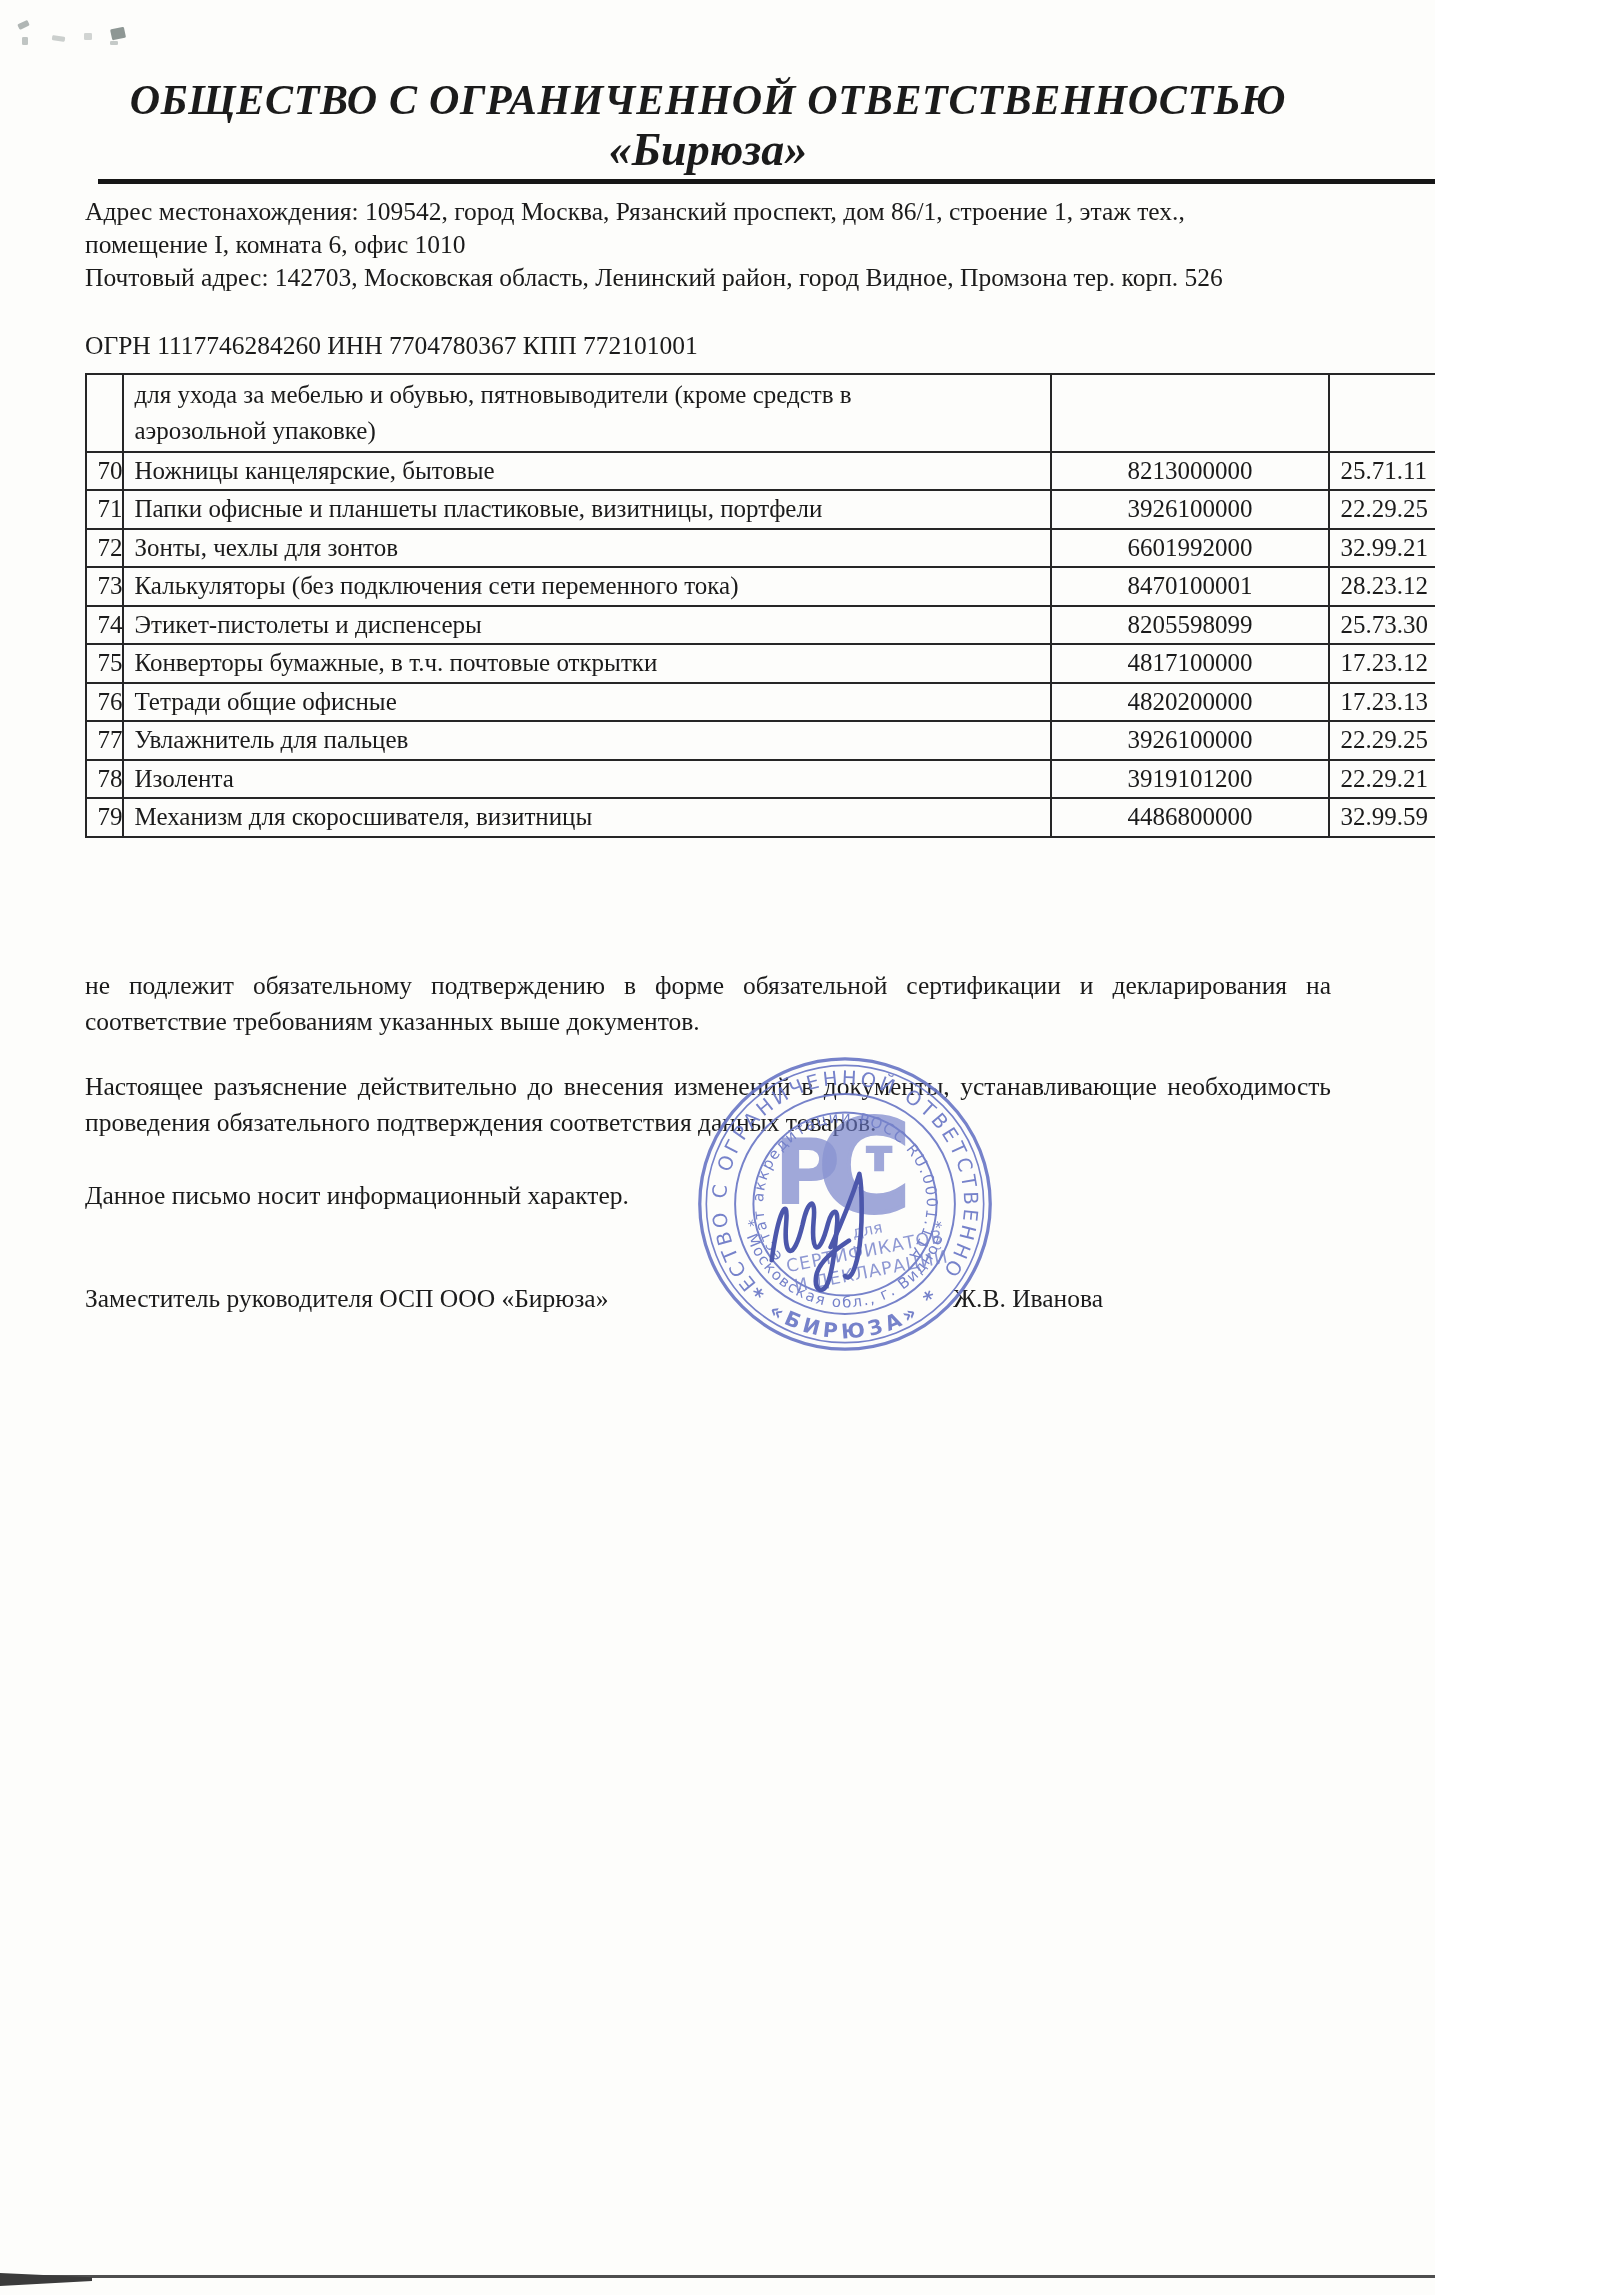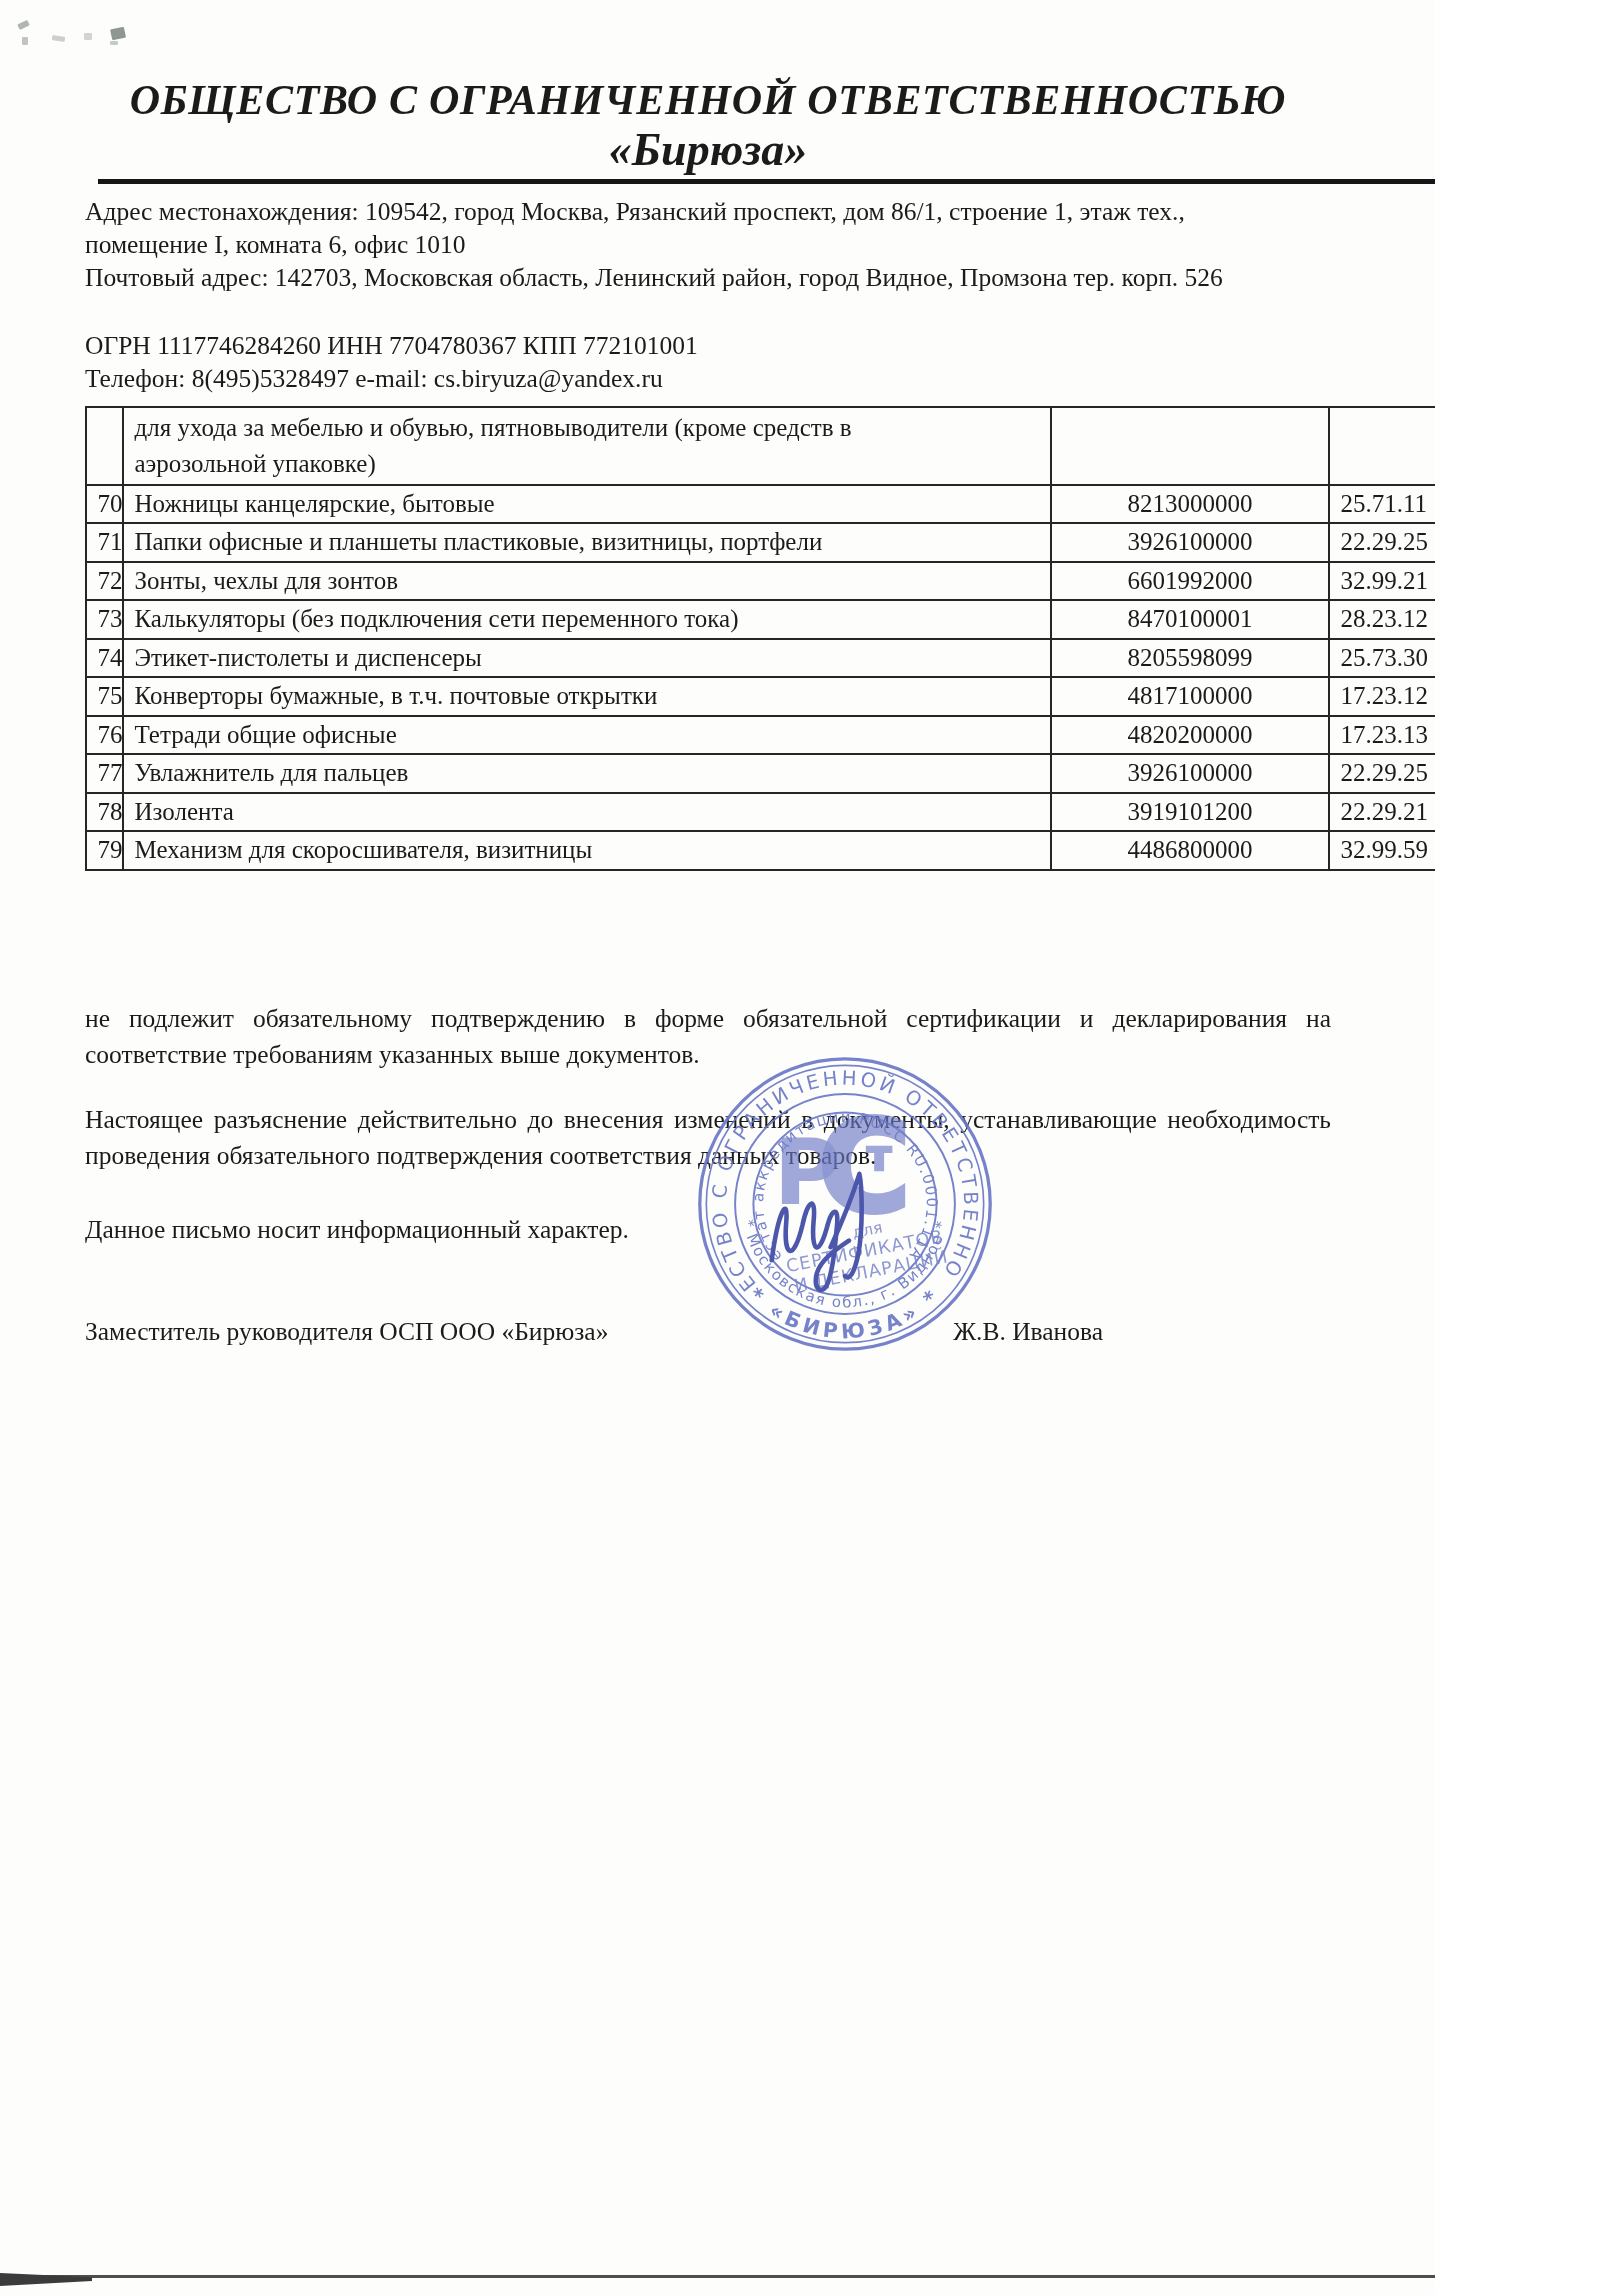--- a/index.html
+++ b/index.html
@@ -143,21 +143,20 @@
 
   <div class="content">
 
     <div class="title-line1">ОБЩЕСТВО С ОГРАНИЧЕННОЙ ОТВЕТСТВЕННОСТЬЮ</div>
     <div class="title-line2">«Бирюза»</div>
     <div class="head-rule"></div>
     <div class="addr addr-first">Адрес местонахождения: 109542, город Москва, Рязанский проспект, дом 86/1, строение 1, этаж тех.,</div>
     <div class="addr">помещение I, комната 6, офис 1010</div>
     <div class="addr">Почтовый адрес: 142703, Московская область, Ленинский район, город Видное, Промзона тер. корп. 526</div>
     <div class="addr reg-line">ОГРН 1117746284260 ИНН 7704780367 КПП 772101001</div>
-    <div class="addr">Телефон: 8(495)5328497 e-mail: cs.biryuza@yandex.ru</div>
 
     <table class="goods">
       <colgroup>
         <col style="width:37px">
         <col style="width:928px">
         <col style="width:278px">
         <col style="width:191px">
       </colgroup>
       <tbody>
         <tr class="lead-row">

